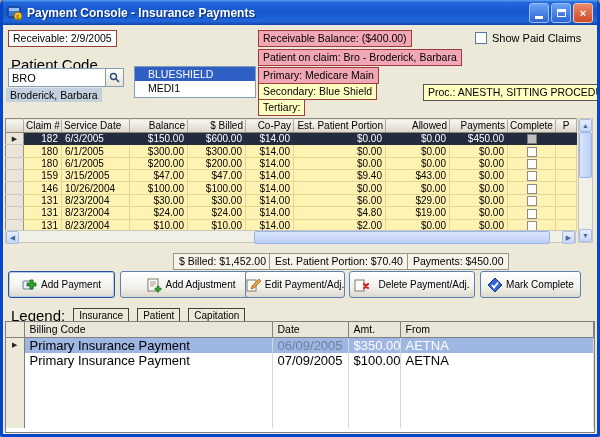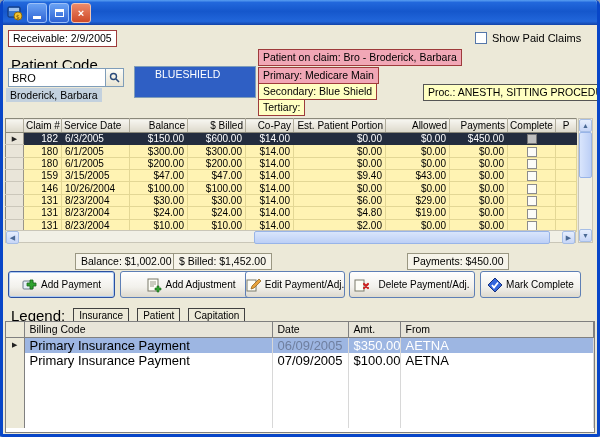--- a/index.html
+++ b/index.html
@@ -59,21 +59,21 @@
     flex:1; min-width:0; height:19px; border:1px solid #7F9DB9;
     font-family:"Liberation Sans",sans-serif; font-size:11px; padding:0 3px; background:#fff;
   }
   .searchbtn {
     width:18px; height:19px; border:1px solid #7F9DB9; border-left:none;
     background:linear-gradient(#FDFDF8,#E8E4D4);
     display:flex; align-items:center; justify-content:center; cursor:default;
   }
 
   .listbox { background:#fff; border:1px solid #7F9DB9; overflow:hidden; }
-  .list-item { font-size:10.5px; padding:0 20px; height:30px; line-height:14px; white-space:nowrap; }
+  .list-item { font-size:10.5px; padding:0 13px; height:14px; line-height:14px; white-space:nowrap; }
   .list-item.sel { background:#2F5FC4; color:#fff; }
 
   .patient-name { background:#C3D1DE; font-size:10.5px; padding:1px 4px; white-space:nowrap;text-align:center; }
 
   table.grid { border-collapse:collapse; table-layout:fixed; background:#fff; }
   .claims { border:1px solid #8A887A; }
   .claims th, .claims td { overflow:hidden; white-space:nowrap; }
   .claims th {
     background:linear-gradient(#F7F6F1,#DCD8CA);
     border-right:1px solid #B0AC9C; border-bottom:1px solid #8A887A;
@@ -163,36 +163,38 @@
 <div class="window">
   <div class="titlebar">
     <span class="app-icon">
       <svg width="16" height="16" viewBox="0 0 16 16">
         <rect x="1" y="2" width="12" height="10" rx="1" fill="#3A78D0" stroke="#10306A"></rect>
         <rect x="2" y="3" width="10" height="3" fill="#9CC0F0"></rect>
         <circle cx="11" cy="11" r="4" fill="#F4C430" stroke="#8A6A10"></circle>
         <text x="11" y="13.5" font-size="6" text-anchor="middle" fill="#6A4A00" font-family="DejaVu Sans">$</text>
       </svg>
     </span>
+    <span class="title-text">Payment Console - Insurance Payments</span>
     <div class="tb-controls">
       <div class="tbtn">
           <span class="glyph-min"></span>
         </div>
       <div class="tbtn">
           <span class="glyph-max"></span>
         </div>
       <div class="tbtn close">
           <span>×</span>
         </div>
     </div>
   </div>
 
   <div class="client">
 
     <span class="tag white" style="left:5px; top:5px;">Receivable: 2/9/2005</span>
+    <span class="tag pink" style="left:255px; top:5px;">Receivable Balance: ($400.00)</span>
 
     <label class="chk" style="left:472px; top:7px;">
       <span class="box"></span>
       <span>Show Paid Claims</span>
     </label>
 
     <div class="lbl" style="left:8px; top:31px;">Patient Code</div>
 
     <div class="inputwrap" style="left:5px; top:43px; width:116px;">
       <input class="txt" value="BRO" style="">
@@ -359,22 +361,22 @@
       <div class="vthumb"></div>
       <div class="sbtn down">▼</div>
     </div>
 
     <div class="hscroll" style="left:2px; top:205px; width:571px; height:13px;">
       <div class="sbtn left">◀</div>
       <div class="hthumb"></div>
       <div class="sbtn right">▶</div>
     </div>
 
-    <span class="sumbox" style="left:72px;">Balance: $1,002.00</span>
     <span class="sumbox" style="left:170px;">$ Billed: $1,452.00</span>
+    <span class="sumbox" style="left:266px;">Est. Patient Portion: $70.40</span>
     <span class="sumbox" style="left:404px;">Payments: $450.00</span>
 
     <button class="btn default" style="left:5px; width:107px;">
       <svg width="16" height="16" viewBox="0 0 16 16">
         <rect x="1" y="4" width="10" height="8" rx="1" fill="#E6EEF8" stroke="#6A7A8A"></rect>
         <path d="M10 7h3v3h3v3h-3v3h-3v-3H7v-3h3z" transform="translate(-2,-4)" fill="#2FA32F" stroke="#176617" stroke-width="0.8"></path>
       </svg>
       <span>Add Payment</span>
     </button>
 

